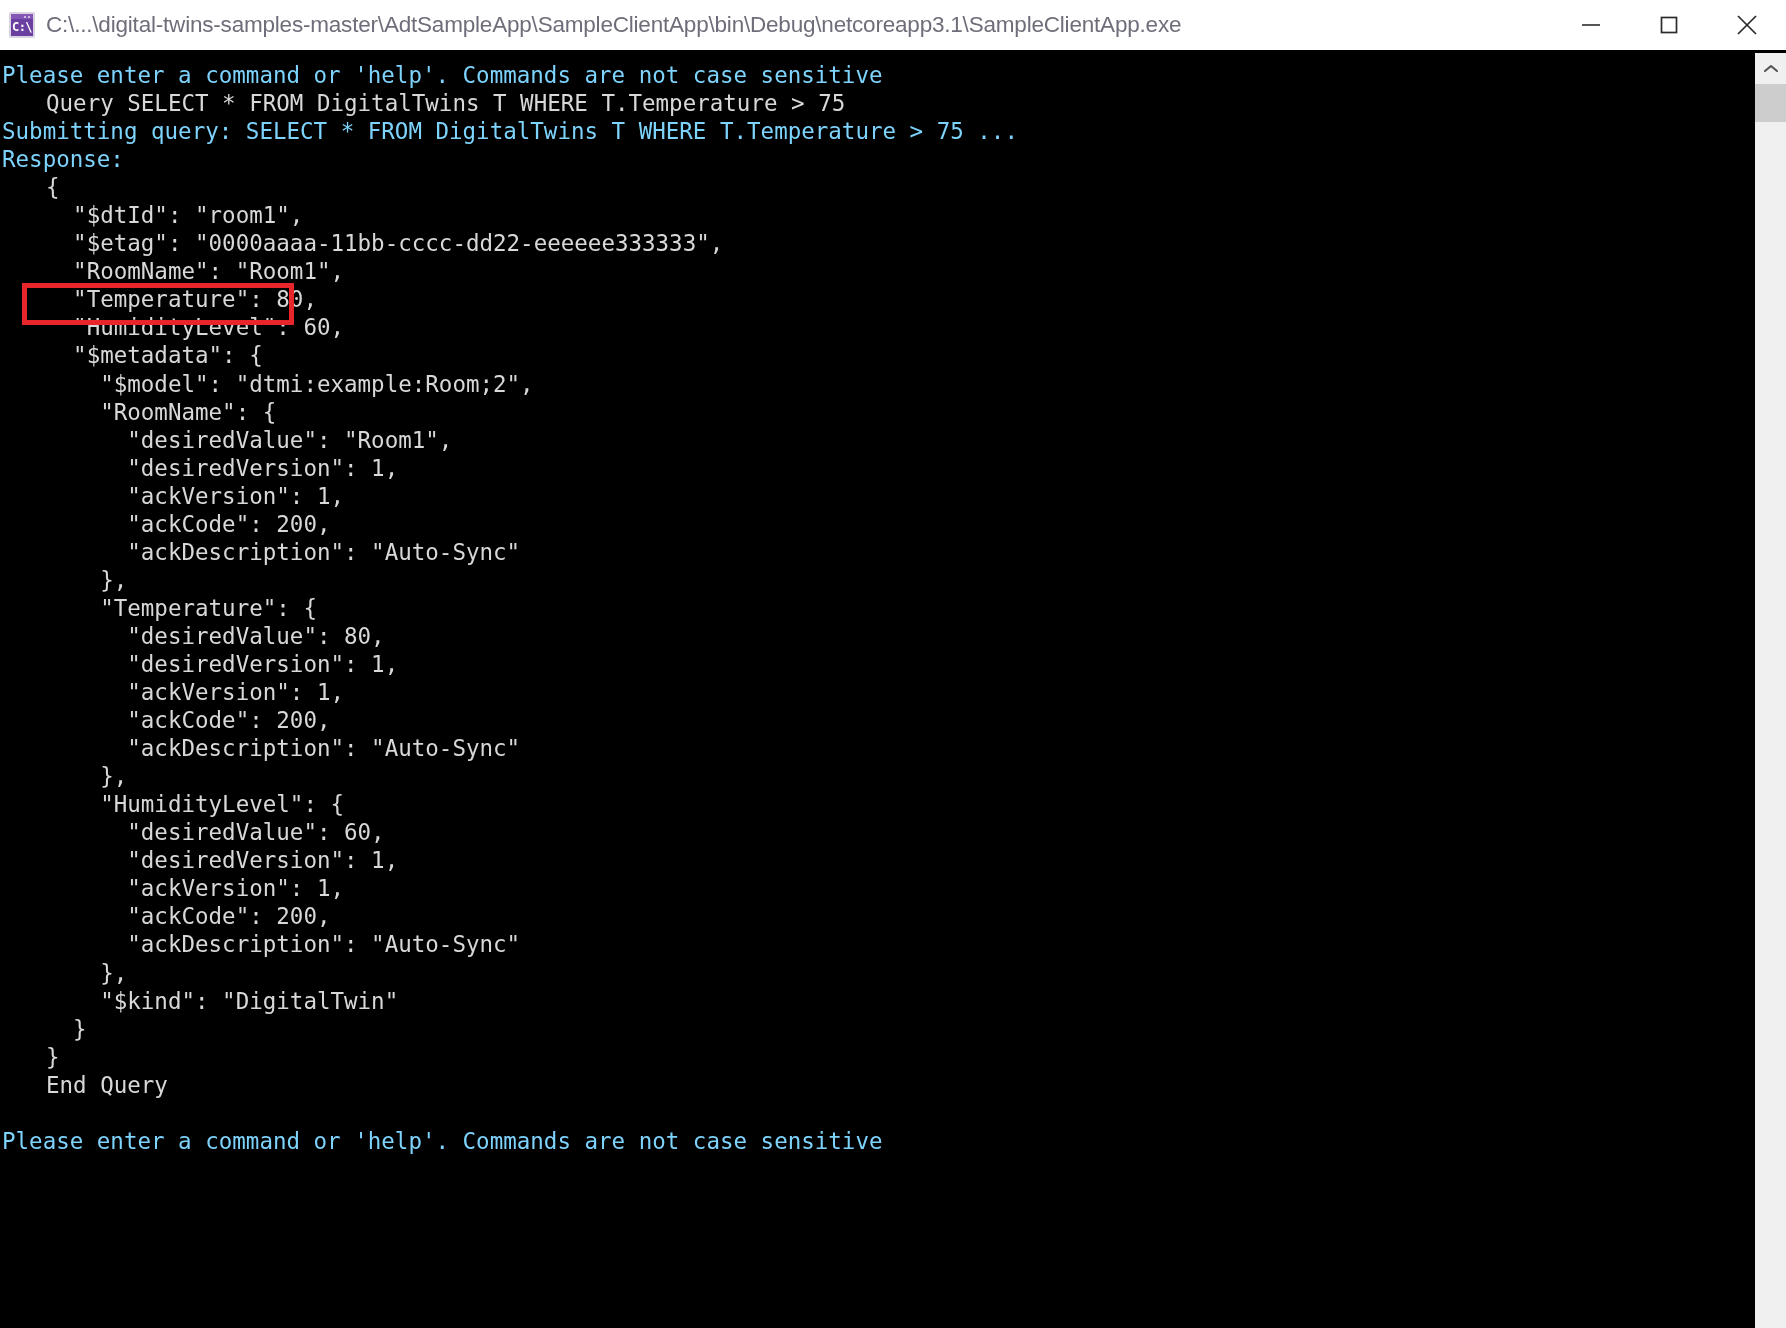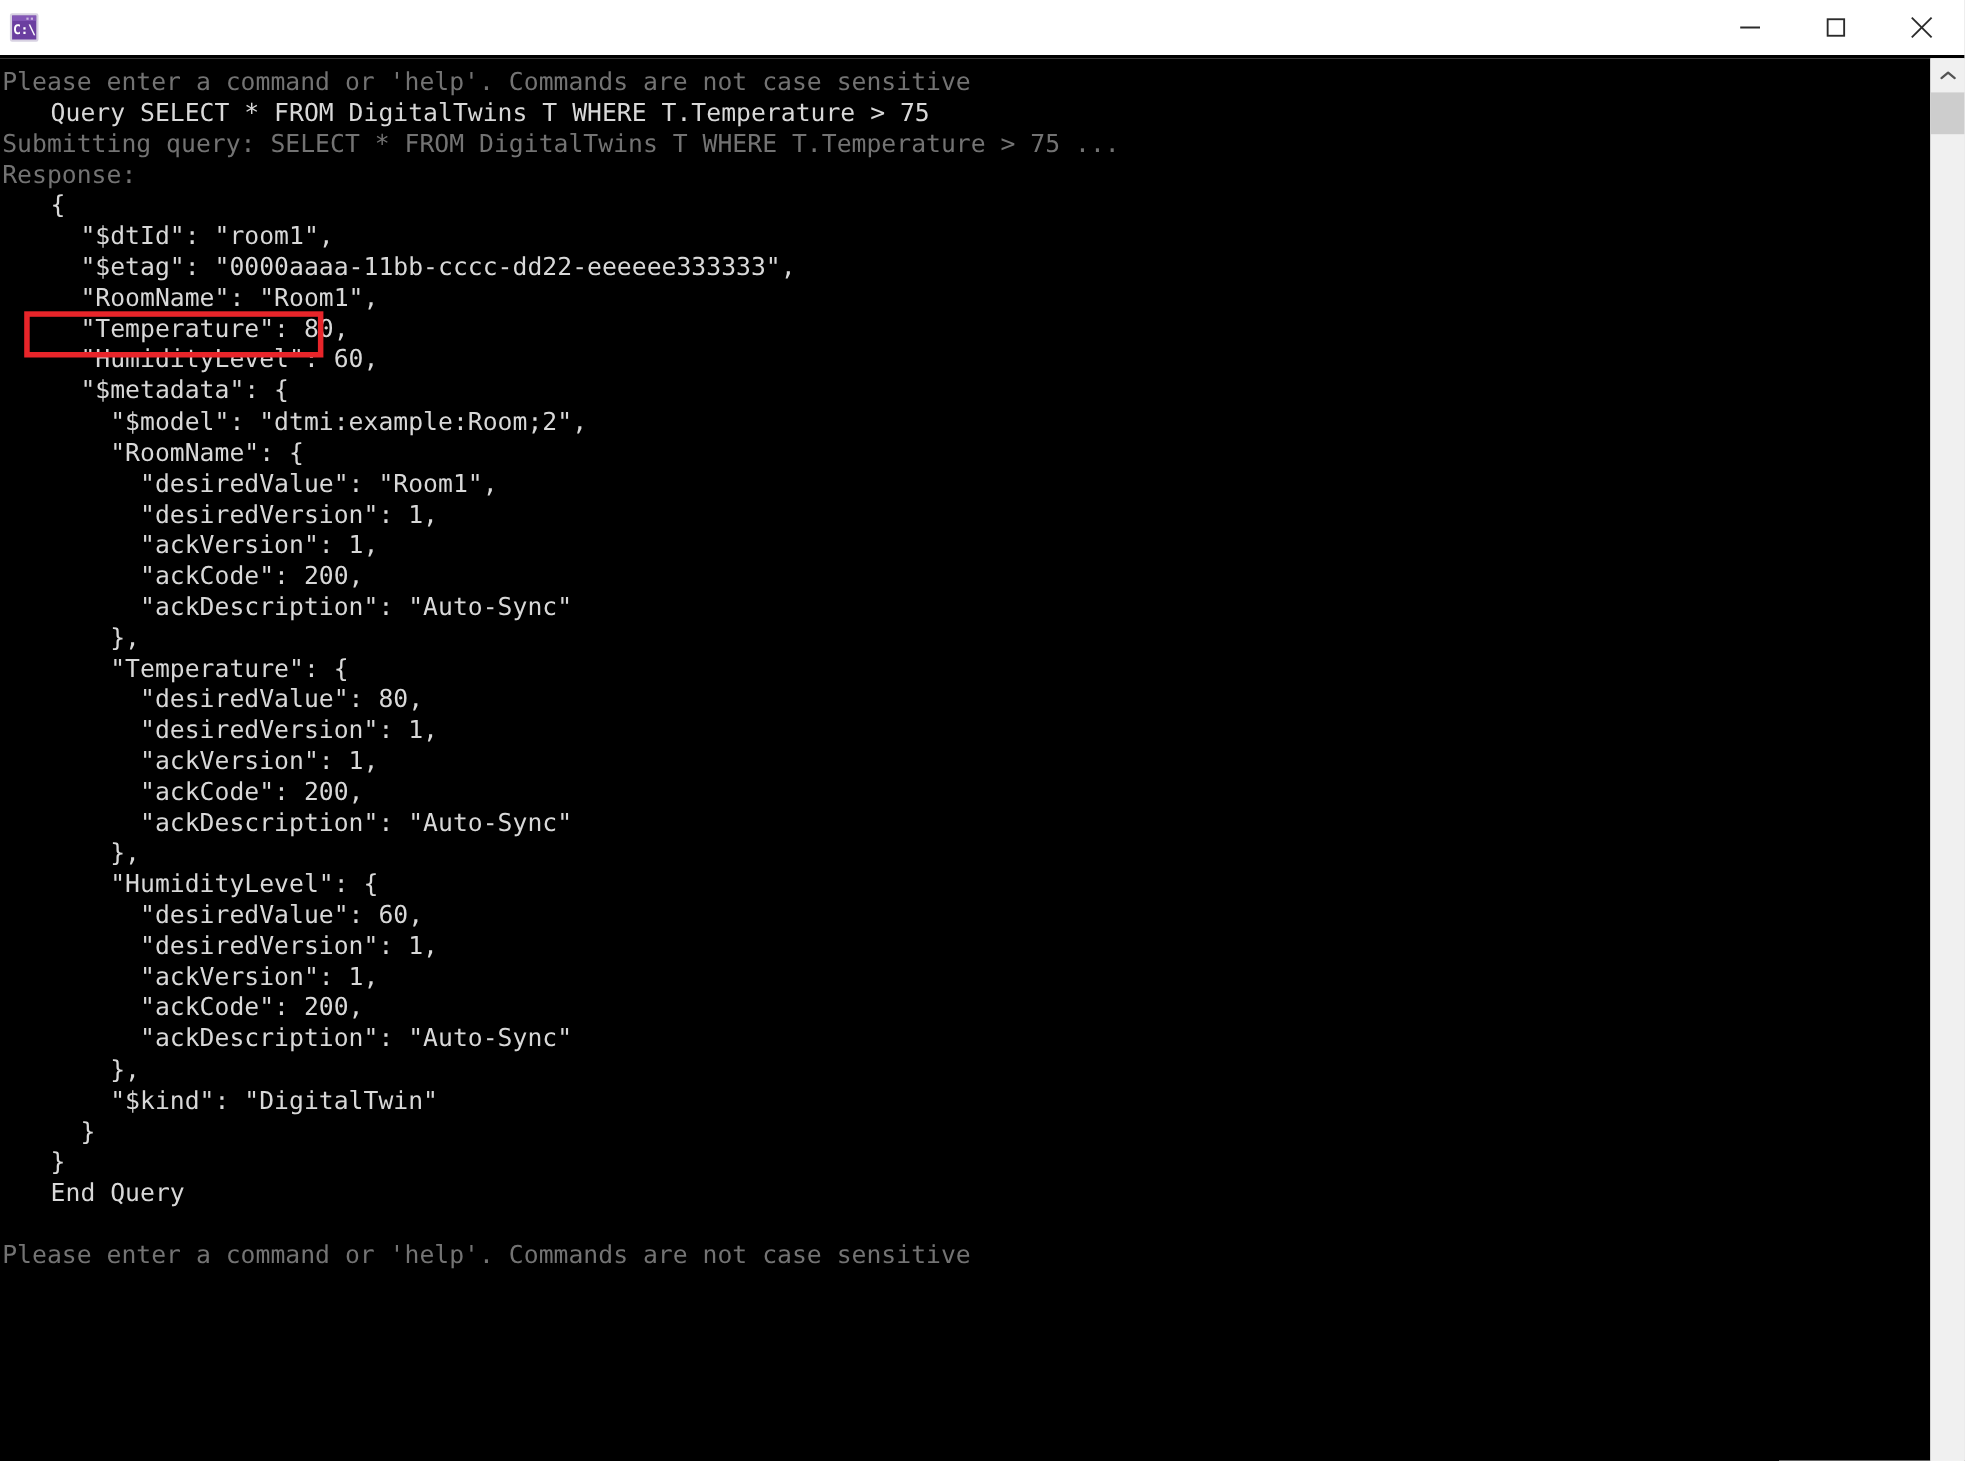--- a/index.html
+++ b/index.html
@@ -106,21 +106,21 @@
     padding: 8px 0 0 2px;
   }
   #lines {
     font-family: "DejaVu Sans Mono", monospace;
     font-size: 22.5px;
     line-height: 28.05px;
     white-space: pre;
     letter-spacing: 0px;
   }
   .ln { height: 28.05px; }
-  .c-olive { color: #737373; }
+  .c-olive { color: #7dd3fc; }
   .c-white { color: #d8d8d8; margin-left: 44px; }
 
   
   #dtid-highlight {
     position: absolute;
     left: 22px;
     top: 230px;
     width: 272px;
     height: 42px;
     border: 5px solid #e8252a;
@@ -166,20 +166,21 @@
 <div id="window">
 
   <div id="titlebar">
     <div id="app-icon">
       <div class="topbar">
         <span class="dot d1"></span>
         <span class="dot d2"></span>
       </div>
       <span class="glyph">C:\</span>
     </div>
+    <div id="title-text">C:\...\digital-twins-samples-master\AdtSampleApp\SampleClientApp\bin\Debug\netcoreapp3.1\SampleClientApp.exe</div>
 
     <div id="window-controls">
       <div class="wc-btn">
         <svg width="26" height="26" viewBox="0 0 26 26" aria-hidden="true">
           <line x1="4" y1="13" x2="22" y2="13" stroke="#2b2b2b" stroke-width="1.6"></line>
         </svg>
       </div>
       <div class="wc-btn">
         <svg width="26" height="26" viewBox="0 0 26 26" aria-hidden="true">
           <rect x="5.5" y="5.5" width="15" height="15" fill="none" stroke="#2b2b2b" stroke-width="1.7"></rect>

